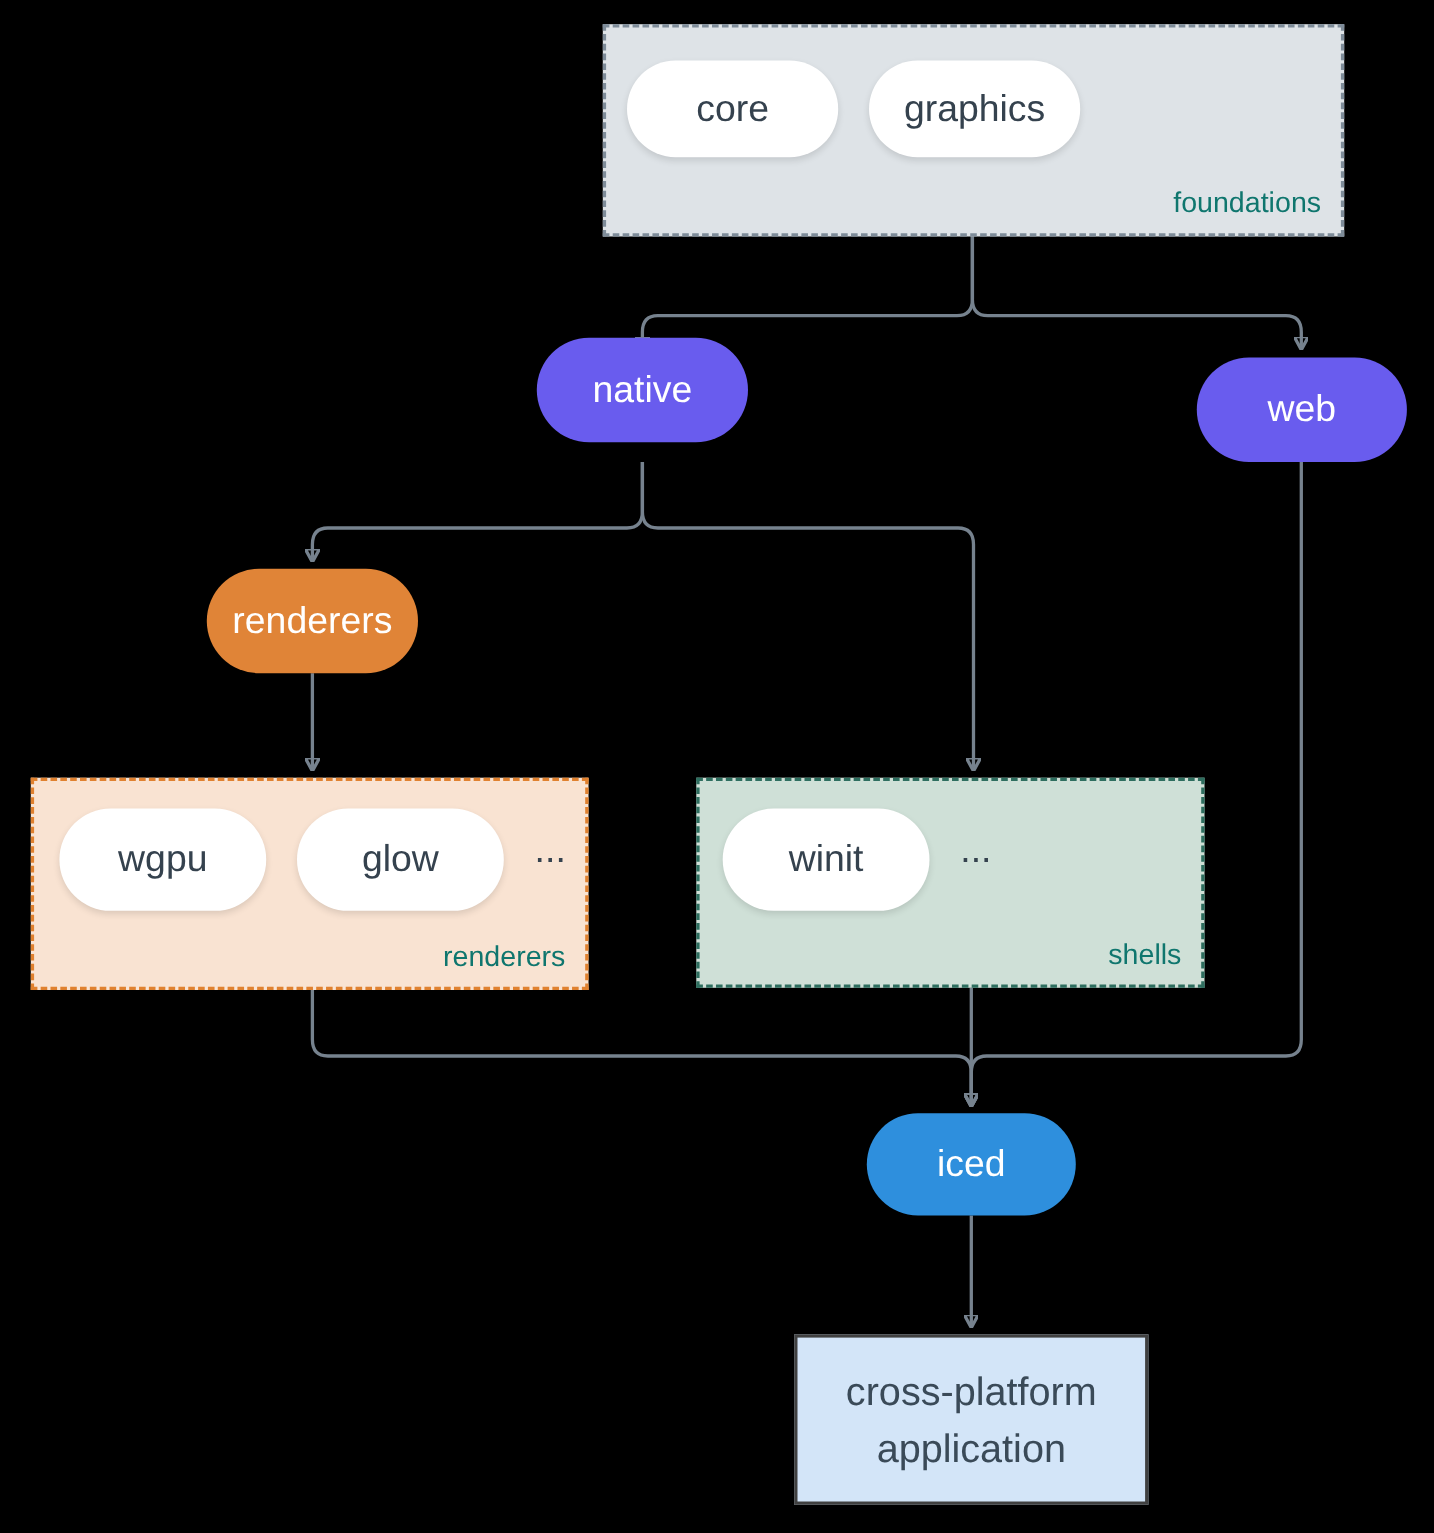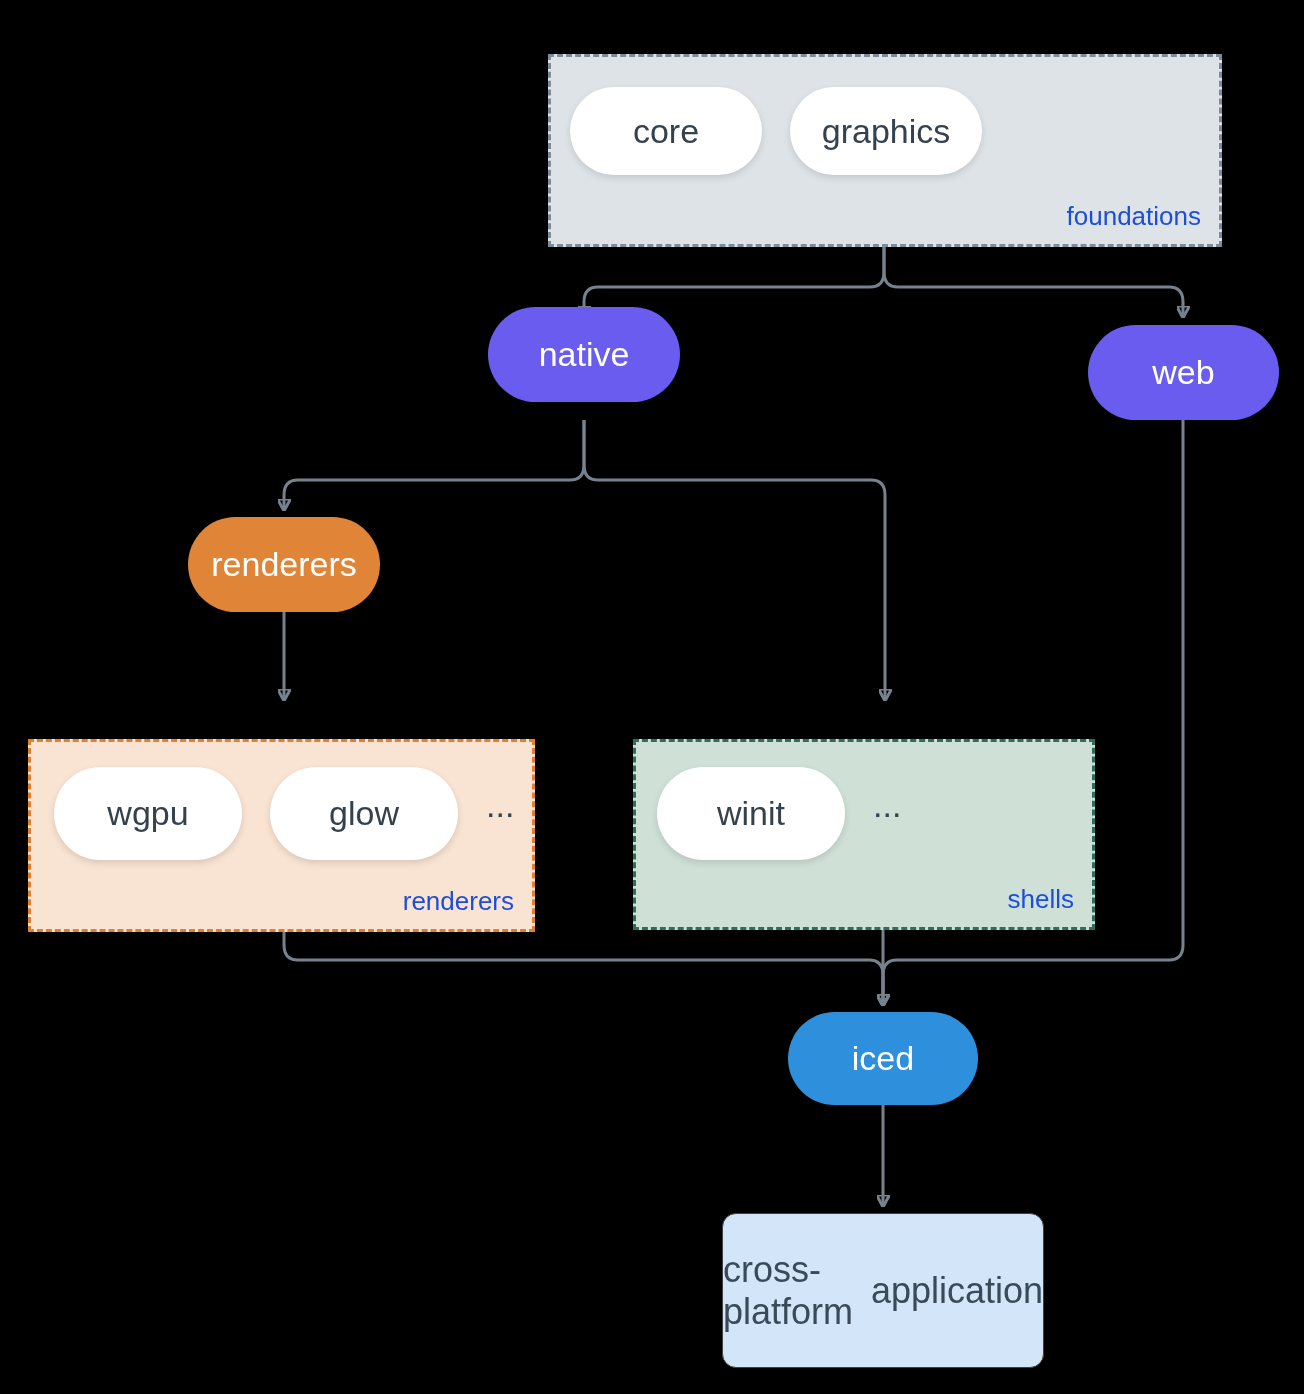--- a/index.html
+++ b/index.html
@@ -11,27 +11,26 @@
     overflow:hidden;
   }
   svg.edges{position:absolute;left:0;top:0;width:1304px;height:1394px;}
   svg.edges path{stroke:#76828E;stroke-width:3;fill:none;}
 
   .group{
     position:absolute;
     box-sizing:border-box;
     display:flex;
     align-items:flex-start;
-    margin-top:32px;
   }
   .group .pill-row{display:flex;gap:28px;align-items:center;}
   .group-label{
     position:absolute;
     right:18px;bottom:12px;
-    font-size:26px;color:#1d4ed8;
+    font-size:26px;color:#0f766e;
   }
   .g-foundations{
     left:548px;top:22px;width:674px;height:193px;
     background:#DEE3E7;border:3px dashed #7E8C99;
     padding:30px 0 0 19px;
   }
   .g-renderers{
     left:28px;top:707px;width:507px;height:193px;
     background:#F9E3D2;border:3px dashed #E0812F;
     padding:25px 0 0 23px;
@@ -70,23 +69,23 @@
     font-size:34px;color:#35424E;
     align-self:center;
     transform:translateY(-8px);
   }
 
   .app-box{
     position:absolute;
     left:722px;top:1213px;width:322px;height:155px;
     box-sizing:border-box;
     background:#D3E5F8;
-    border:1px solid #404040;
-    border-radius:14px;
-    display:flex;flex-direction:row;
+    border:3px solid #404040;
+    border-radius:0;
+    display:flex;flex-direction:column;
     align-items:center;justify-content:center;
     gap:10px;
     font-size:36px;color:#3A4A58;
   }
 </style>
 </head>
 <body>
 
 <div class="canvas">
 

